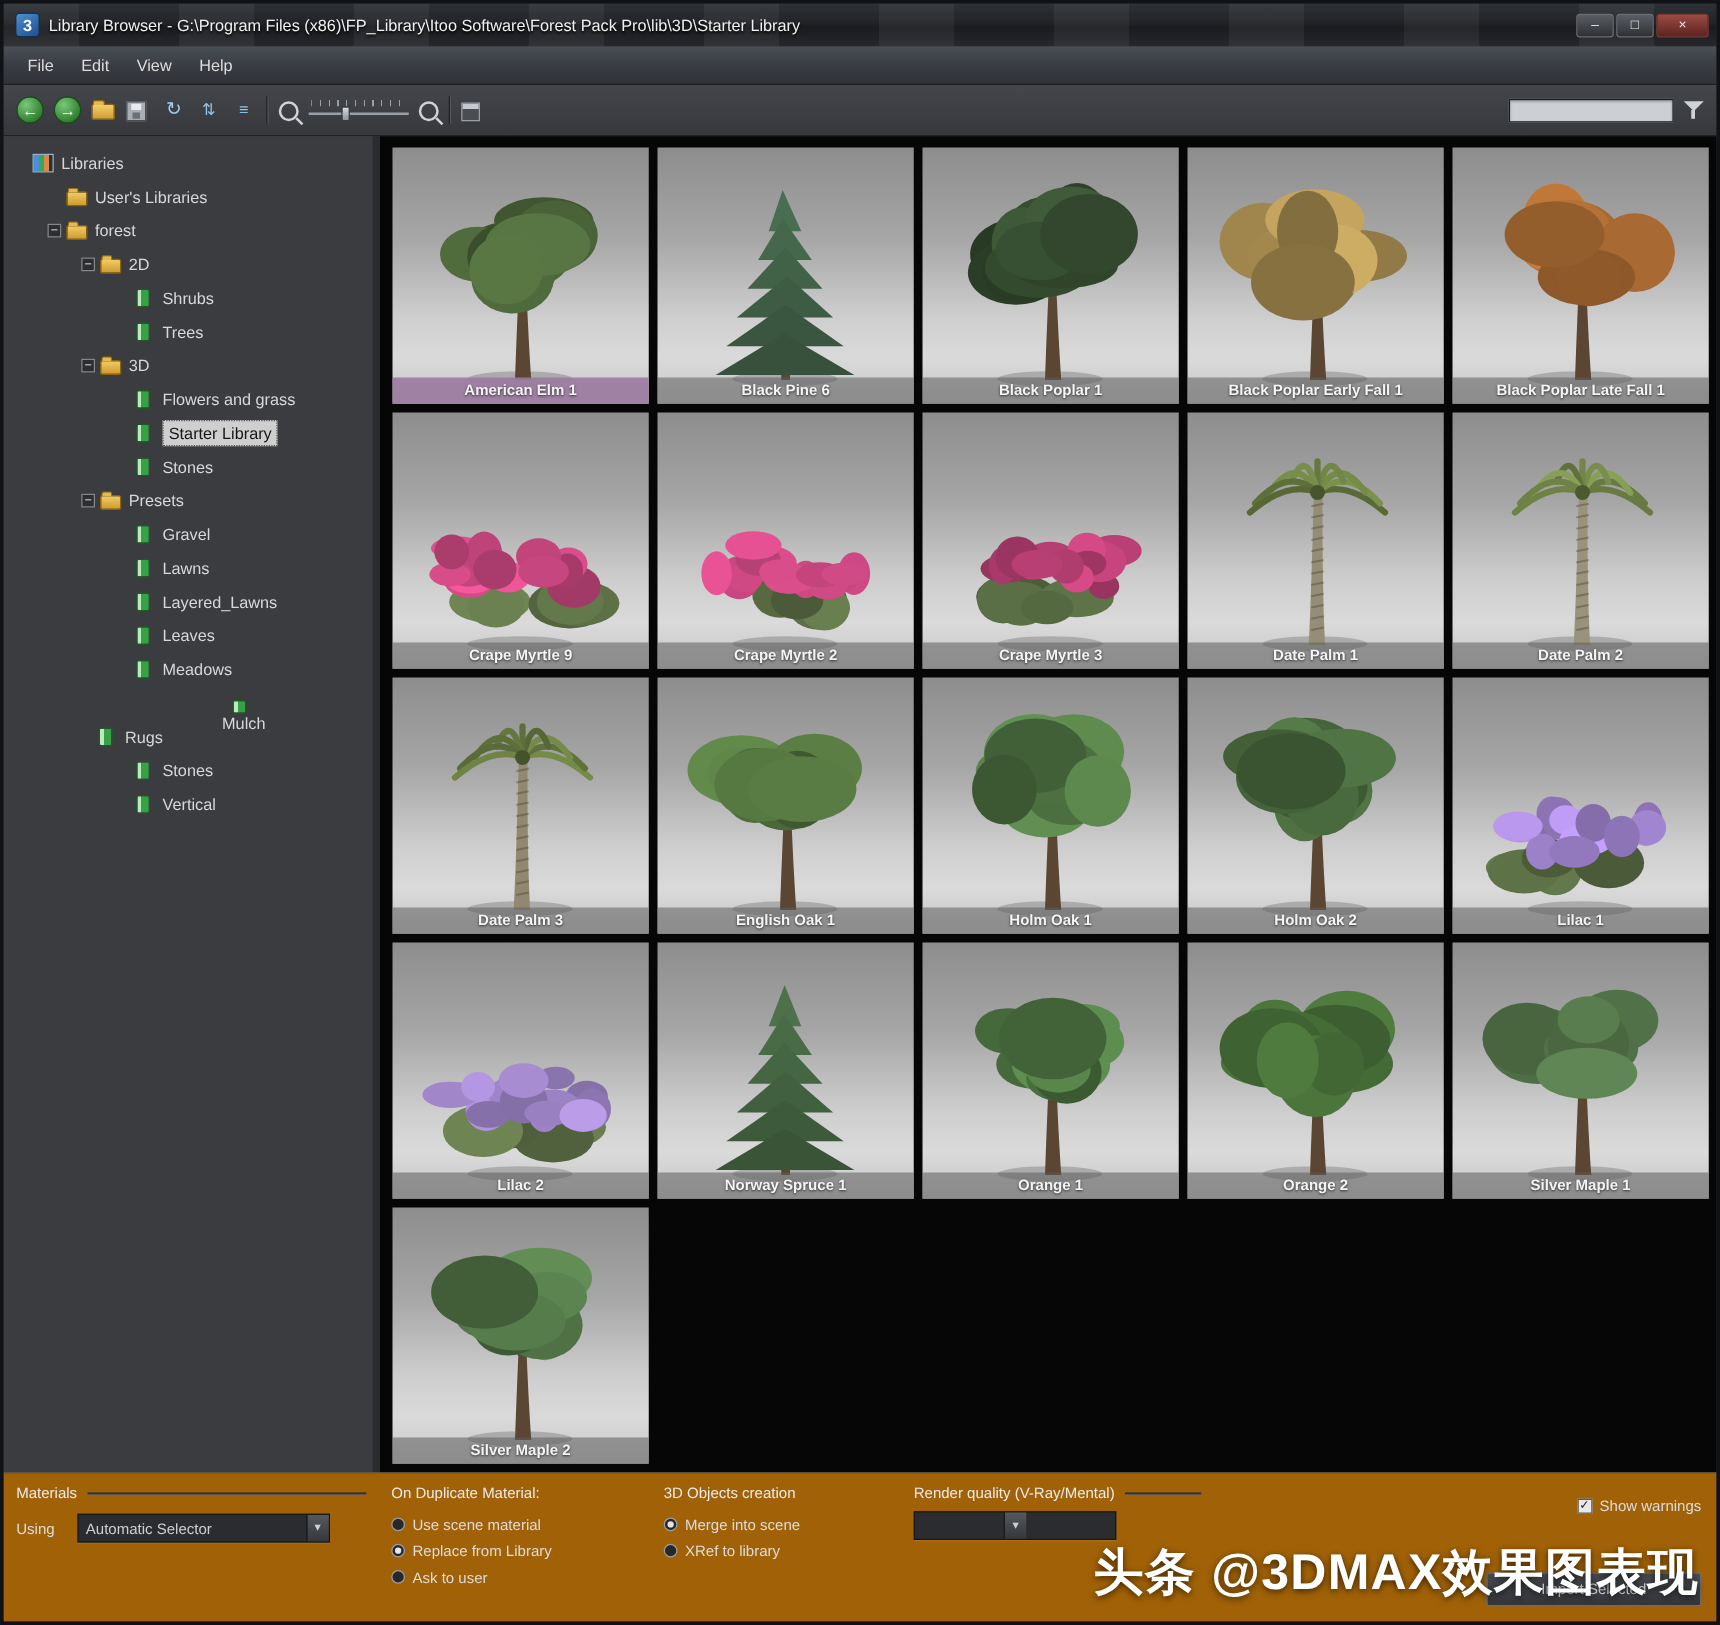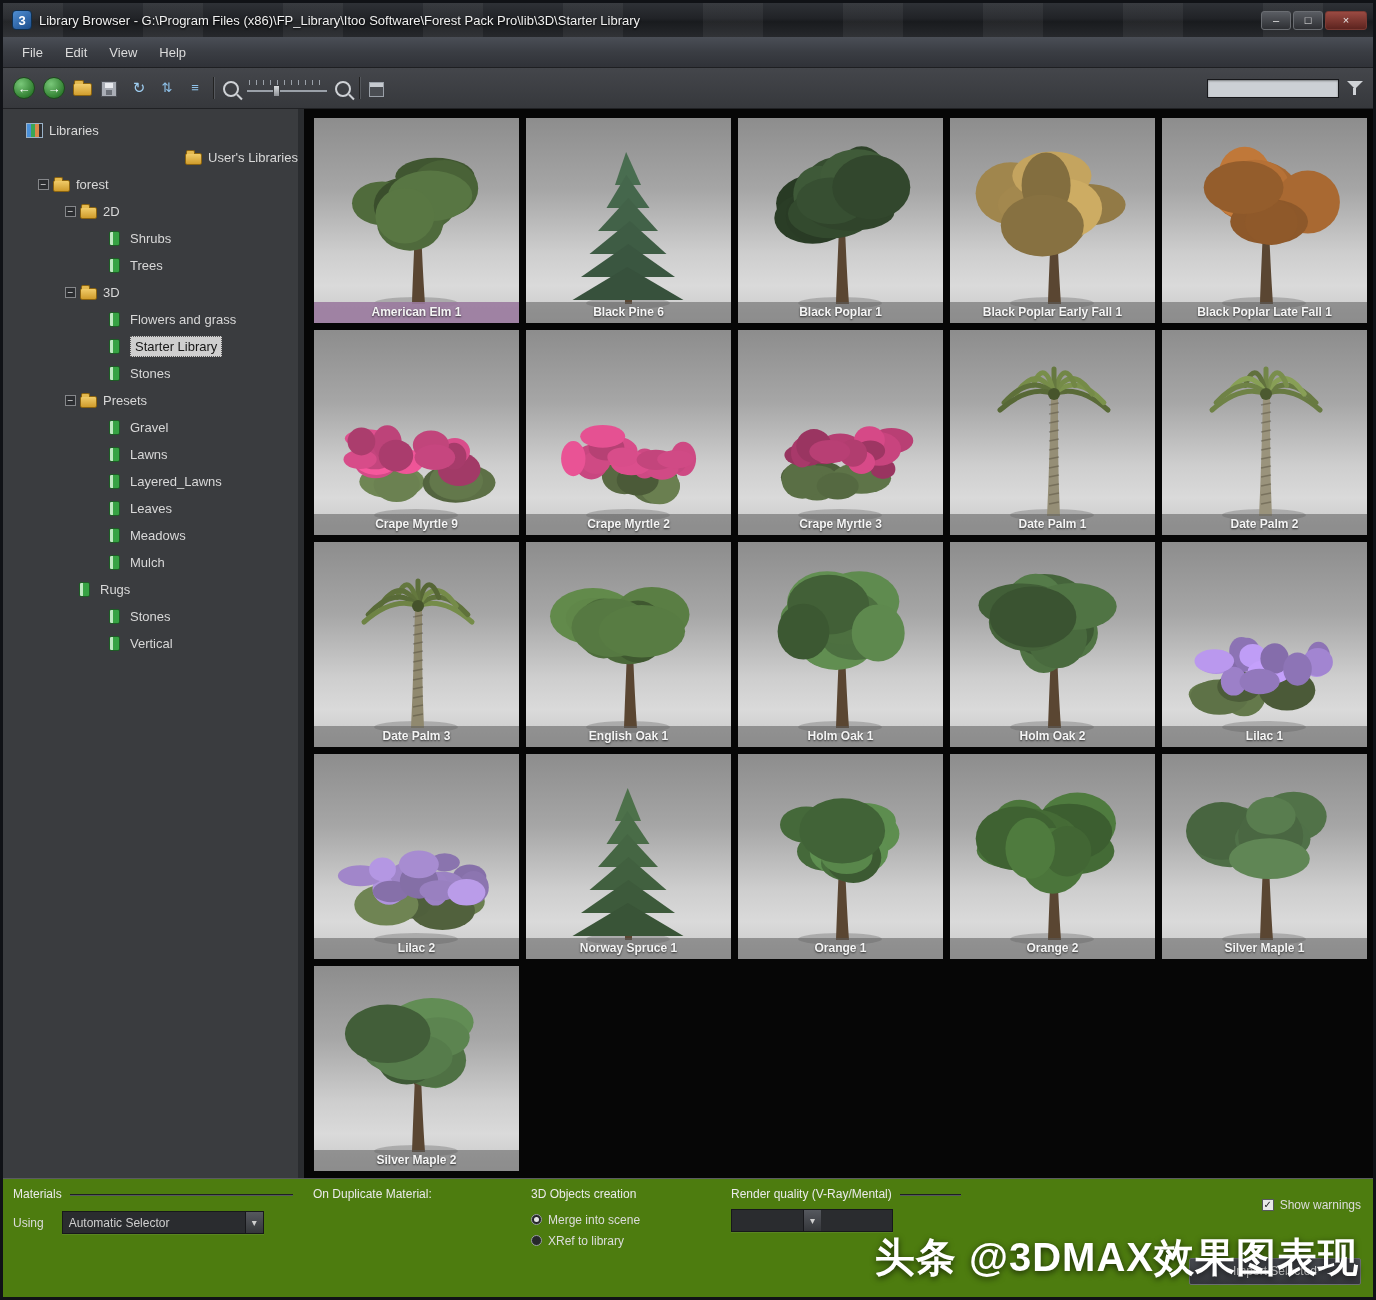--- a/index.html
+++ b/index.html
@@ -91,21 +91,21 @@
   .grid{display:grid;grid-template-columns:repeat(5,205px);grid-auto-rows:205px;gap:7px;}
   .thumb{position:relative;width:205px;height:205px;overflow:hidden;
     background:linear-gradient(180deg,#8d8d8d 0%,#a6a6a6 35%,#cecece 66%,#dadada 82%,#c6c6c6 100%);}
   .thumb-art{position:absolute;inset:0;}
   .thumb-caption{position:absolute;left:0;right:0;bottom:0;height:21px;line-height:21px;
     text-align:center;font-size:12px;font-weight:bold;color:#f4f4f4;
     background:rgba(92,92,92,0.55);text-shadow:0 1px 2px rgba(0,0,0,.7);}
   .thumb.selected .thumb-caption{background:rgba(154,122,158,0.9);}
 
   
-  .footer{flex:0 0 112px;background:#4d7c0f;border-top:1px solid #5a5c60;display:flex;
+  .footer{flex:0 0 112px;background:#a16207;border-top:1px solid #5a5c60;display:flex;
     padding:6px 0 0 0;position:relative;color:#dcdcdc;font-size:12px;}
   .fgroup{padding:2px 10px;box-sizing:border-box;}
   .fgroup .ghead{display:flex;align-items:center;margin-bottom:8px;}
   .fgroup .ghead .gtitle{white-space:nowrap;color:#eaeaea;}
   .fgroup .ghead .gline{flex:1;border-top:1px solid #1f2023;box-shadow:0 1px 0 #55585c;margin-left:8px;}
   .col-materials{width:300px;}
   .col-dup{width:218px;}
   .col-create{width:200px;}
   .col-quality{width:250px;}
   .col-right{margin-left:auto;width:210px;display:flex;flex-direction:column;align-items:flex-end;
@@ -181,21 +181,21 @@
     </div>
   </div>
 
   <div class="content">
     <div class="sidebar">
         <div class="tree-item" style="padding-left: 8px;">
     <span class="toggle hidden"></span>
     <span class="ticon icon-libraries"></span>
     <span class="tlabel">Libraries</span>
   </div>
-        <div class="tree-item" style="padding-left: 35px; justify-content: flex-end;">
+        <div class="tree-item" style="padding-left: 35px;">
     <span class="toggle hidden"></span>
     <span class="ticon icon-folder"></span>
     <span class="tlabel">User's Libraries</span>
   </div>
         <div class="tree-item" style="padding-left: 35px;">
     <span class="toggle">−</span>
     <span class="ticon icon-folder-open"></span>
     <span class="tlabel">forest</span>
   </div>
         <div class="tree-item" style="padding-left: 62px;">
@@ -256,21 +256,21 @@
         <div class="tree-item" style="padding-left: 89px;">
     <span class="toggle hidden"></span>
     <span class="ticon icon-book"></span>
     <span class="tlabel">Leaves</span>
   </div>
         <div class="tree-item" style="padding-left: 89px;">
     <span class="toggle hidden"></span>
     <span class="ticon icon-book"></span>
     <span class="tlabel">Meadows</span>
   </div>
-        <div class="tree-item" style="padding-left: 89px;">
+        <div class="tree-item" style="padding-left: 89px; flex-direction: column;">
     <span class="toggle hidden"></span>
     <span class="ticon icon-book"></span>
     <span class="tlabel">Mulch</span>
   </div>
         <div class="tree-item" style="padding-left: 59px; text-align: right;">
     <span class="toggle hidden"></span>
     <span class="ticon icon-book"></span>
     <span class="tlabel">Rugs</span>
   </div>
         <div class="tree-item" style="padding-left: 89px;">
@@ -748,20 +748,34 @@
         <div class="dropdown wide">
           <span class="dd-value">Automatic Selector</span>
           <span class="dd-btn">▾</span>
         </div>
       </div>
     </div>
     <div class="fgroup col-dup">
       <div class="ghead">
           <span class="gtitle">On Duplicate Material:</span>
         </div>
+      <div id="dup-radios">
+          <label class="radio-row">
+    <span class="radio"></span>
+    <span class="rlabel">Use scene material</span>
+  </label>
+          <label class="radio-row">
+    <span class="radio on"></span>
+    <span class="rlabel">Replace from Library</span>
+  </label>
+          <label class="radio-row">
+    <span class="radio"></span>
+    <span class="rlabel">Ask to user</span>
+  </label>
+        </div>
     </div>
     <div class="fgroup col-create">
       <div class="ghead">
           <span class="gtitle">3D Objects creation</span>
         </div>
       <div id="create-radios">
           <label class="radio-row">
     <span class="radio on"></span>
     <span class="rlabel">Merge into scene</span>
   </label>

